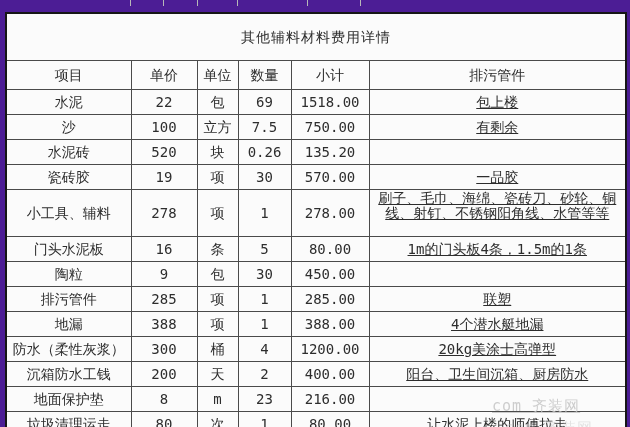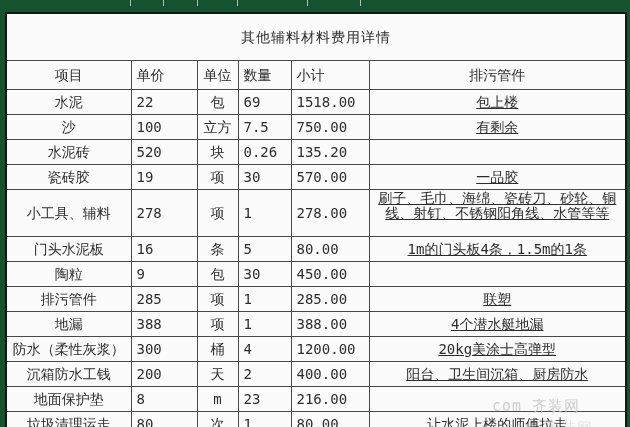--- a/index.html
+++ b/index.html
@@ -1,18 +1,18 @@
 <!DOCTYPE html>
 <html><head>
 <meta charset="utf-8">
 <style>
   html,body { margin:0; padding:0; background:#ffffff; }
   .stage {
     position:relative; width:630px; height:427px; overflow:hidden;
-    background:#14532d;
+    background:#4c1d95;
     font-family:"DejaVu Sans Mono","DejaVu Sans",sans-serif;
   }
   .tick {
     position:absolute; top:0; width:1px; height:6px; background:#b8b8b8;
   }
   table.sheet {
     position:absolute; left:5px; top:12px; width:620px;
     border-collapse:collapse; table-layout:fixed;
     background:#fbfbfb;
     border:2px solid #161616;
@@ -30,25 +30,25 @@
     height:44px;
     text-align:center;
     font-size:21px;
     color:#3a3a3a;
     letter-spacing:1px;
   }
   tr.hdr td { height:26px; }
   tr.row td { height:22px; white-space:nowrap; }
   tr.row.tall td { height:44px; white-space:normal; vertical-align:top; }
   td.l { text-align:center; }
-  td.r { text-align:left; }
+  td.r { text-align:center; }
   td.info { white-space:normal;text-decoration:underline; }
   .wm {
     position:absolute; color:#c6c6c6; font-size:15px; letter-spacing:1px;
-    white-space:nowrap; pointer-events:none;
+    white-space:nowrap; pointer-events:none;text-decoration:underline;
   }
   .wm-1 { left:492px; top:397px; opacity:0.85; }
   .wm-2 { left:505px; top:419px; opacity:0.45; }
 </style>
 </head>
 <body>
 
 <div class="stage">
 
   <div class="tick" style="left:130px"></div>

